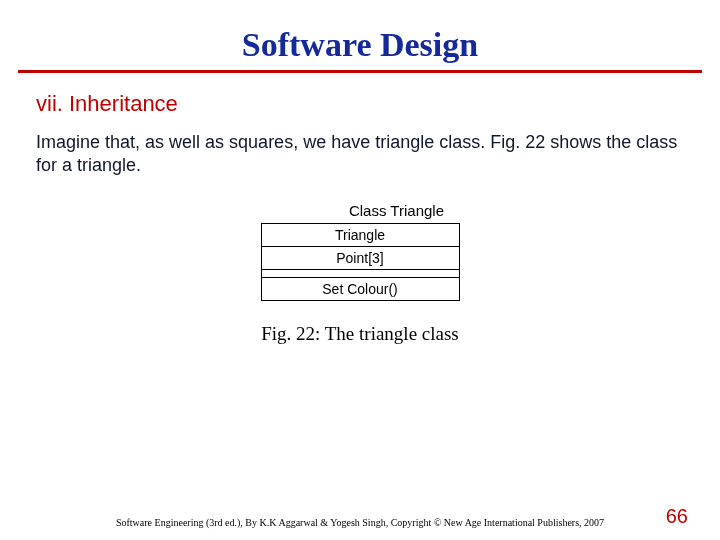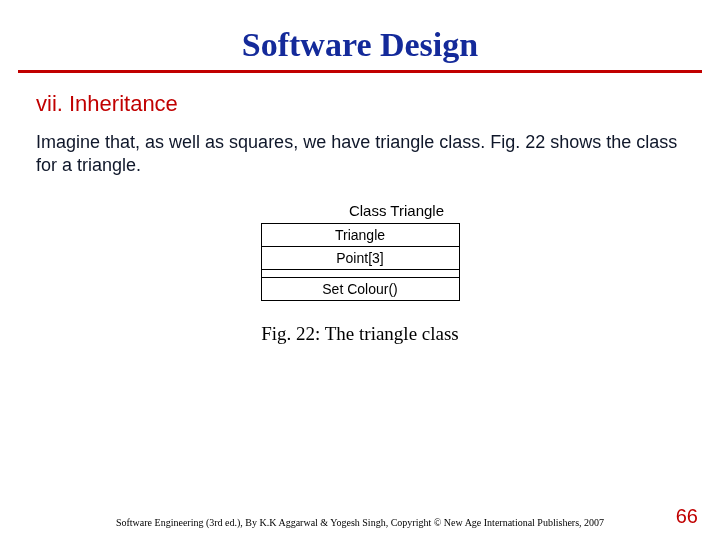--- a/index.html
+++ b/index.html
@@ -77,21 +77,21 @@
     right: 0;
     font-family: "Times New Roman", Times, serif;
   }
   .footer-text {
     font-size: 10px;
     text-align: center;
     color: #000;
   }
   .page-num {
     position: absolute;
-    right: 22px;
+    right: 32px;
     bottom: 0;
     font-size: 20px;
     color: #c10000;
     font-family: Arial, Helvetica, sans-serif;
   }
 </style>
 </head>
 <body>
 
 <div class="slide-title">Software Design</div>

